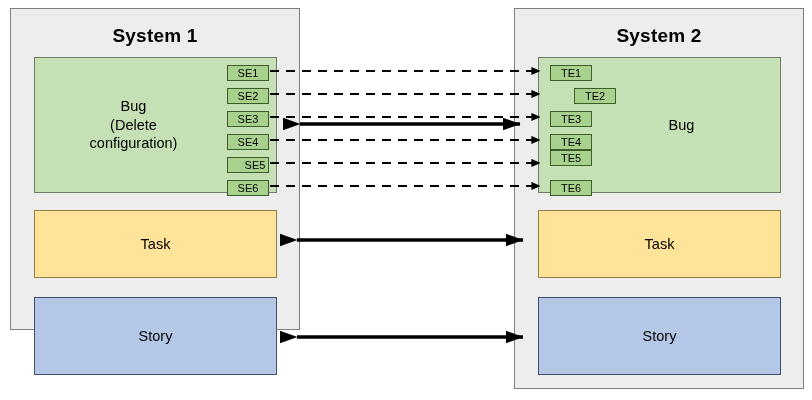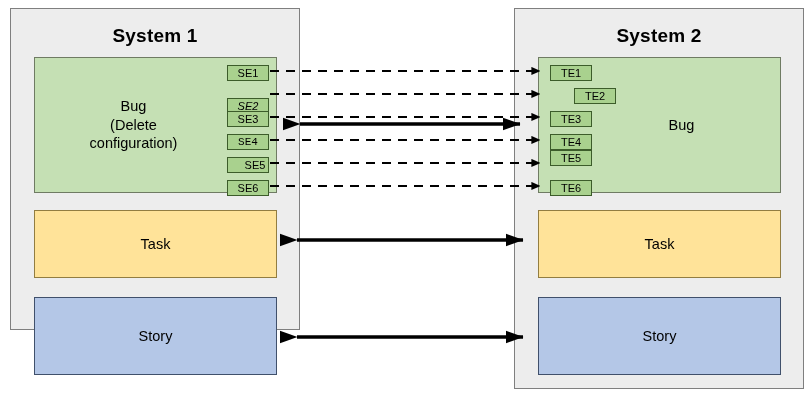--- a/index.html
+++ b/index.html
@@ -99,23 +99,23 @@
   <div class="system-panel" id="system1-panel">
     <div class="system-title">System 1</div>
 
     <div class="entity-box entity-bug" id="s1-bug">
       <div class="entity-label">
         <div>Bug</div>
         <div>(Delete</div>
         <div>configuration)</div>
       </div>
       <div class="field-chip chip-left" style="top:7px;">SE1</div>
-      <div class="field-chip chip-left" style="top:40px;font-style:italic;">SE2</div>
+      <div class="field-chip chip-left" style="top:30px;">SE2</div>
       <div class="field-chip chip-left" style="top:53px;">SE3</div>
-      <div class="field-chip chip-left" style="top:76px;font-family:Liberation Mono, monospace;">SE4</div>
+      <div class="field-chip chip-left" style="top:76px;">SE4</div>
       <div class="field-chip chip-left" style="top:99px;padding-left:14px;">SE5</div>
       <div class="field-chip chip-left" style="top:122px;">SE6</div>
     </div>
 
     <div class="entity-box entity-task" id="s1-task">
       <div>Task</div>
     </div>
 
     <div class="entity-box entity-story" id="s1-story">
       <div>

